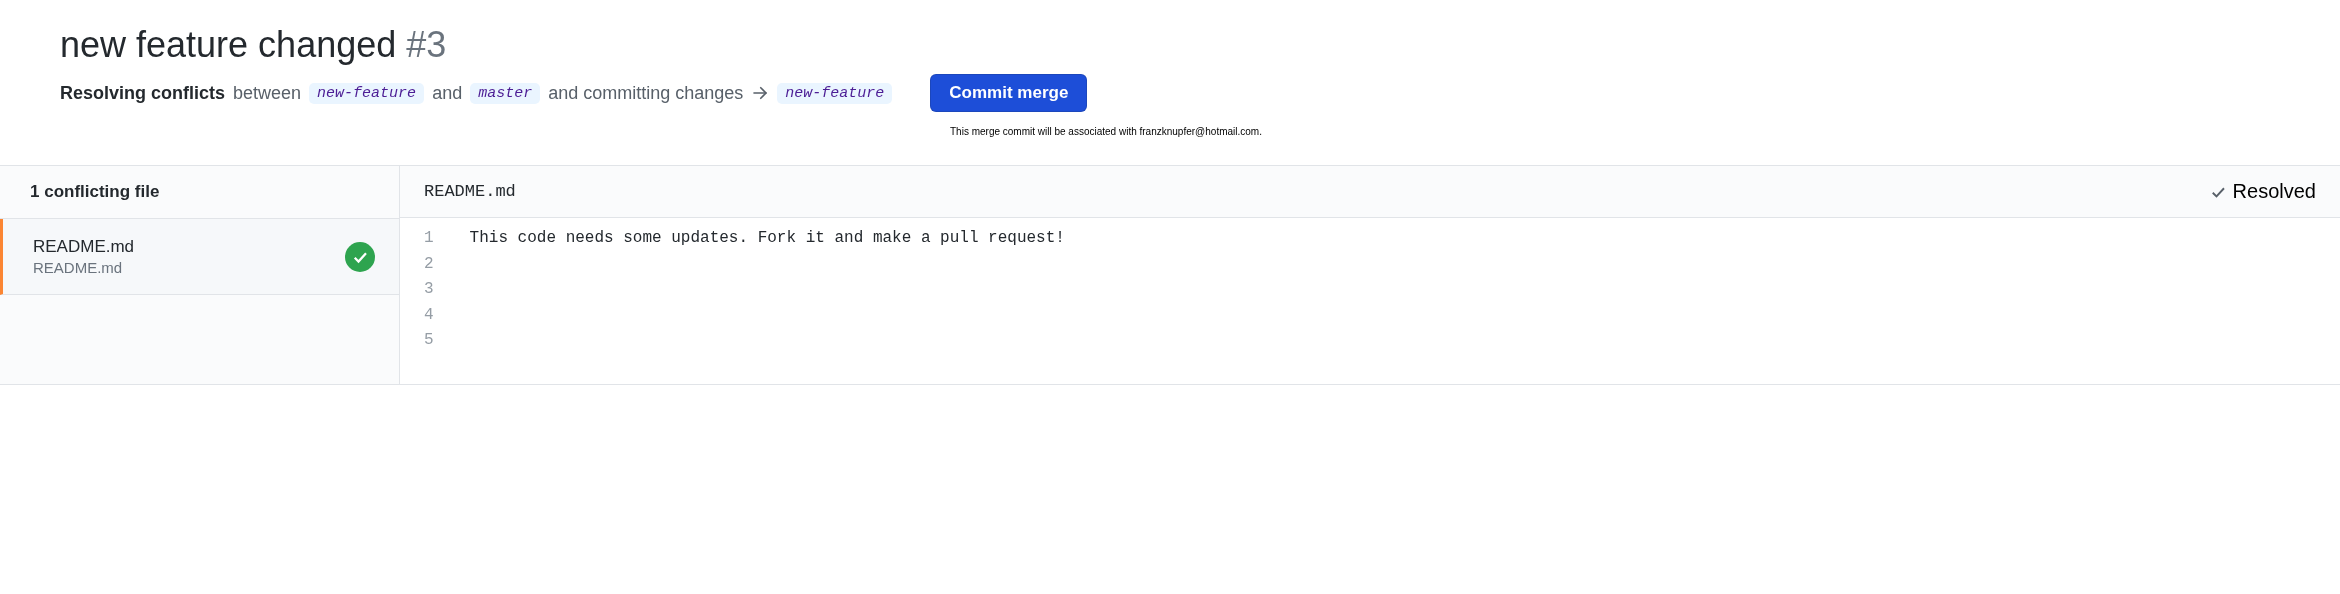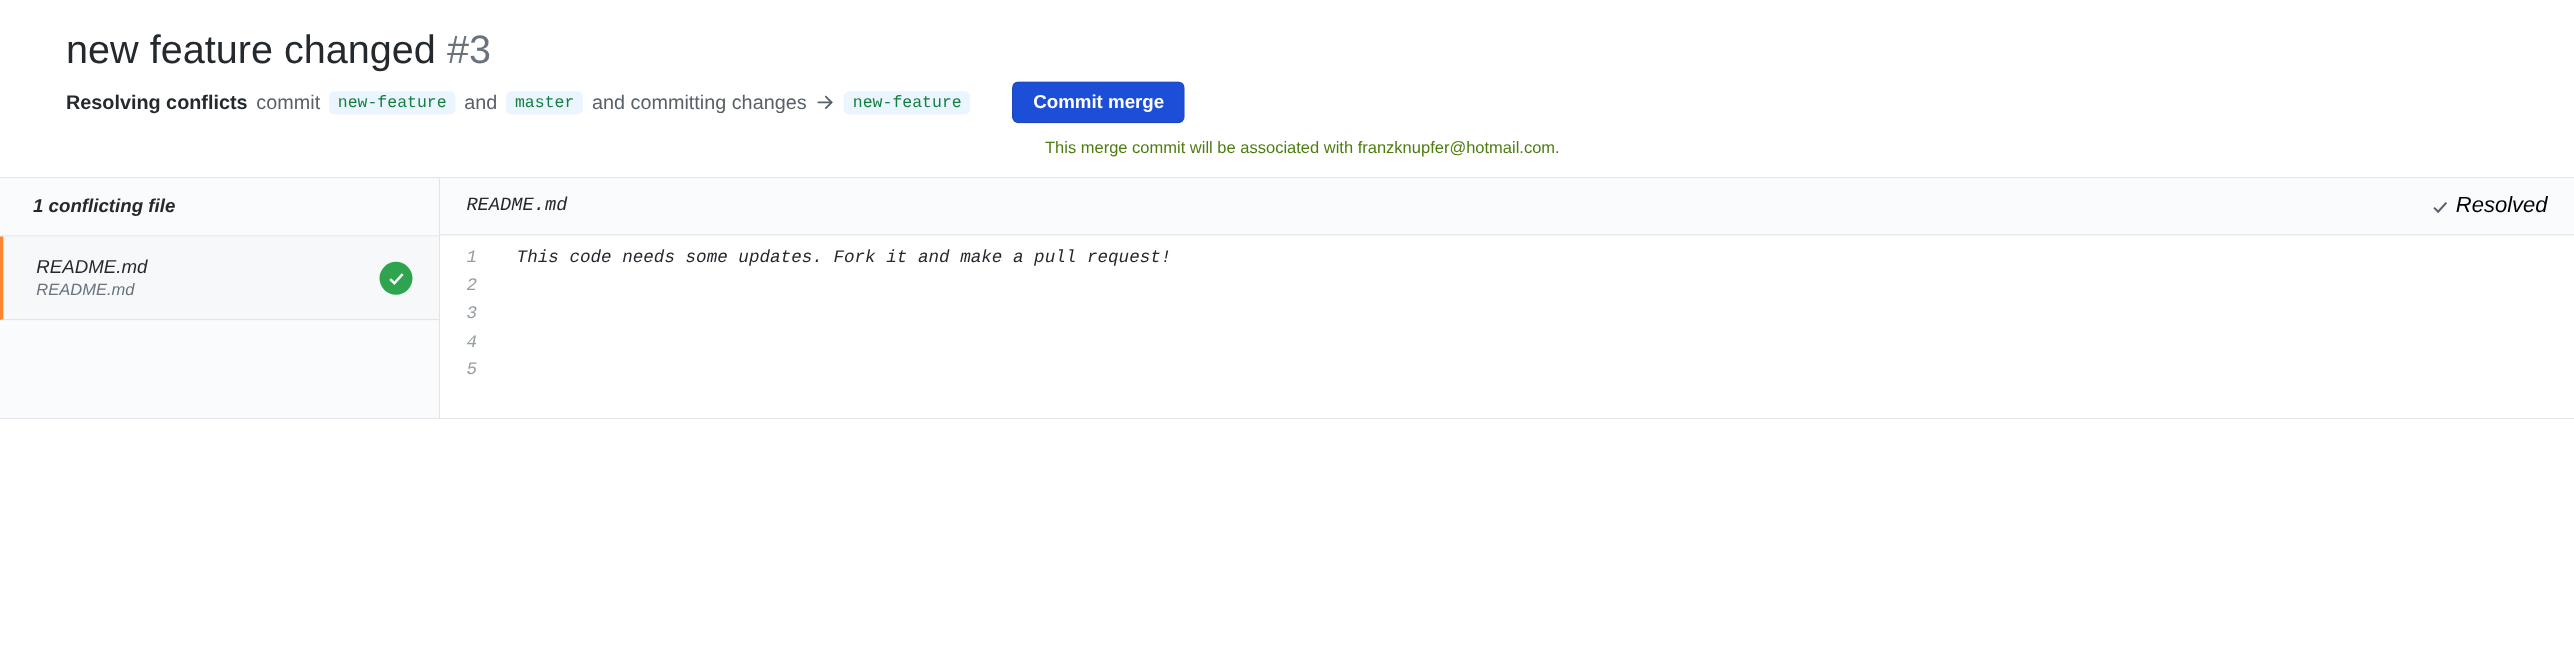--- a/index.html
+++ b/index.html
@@ -42,56 +42,56 @@
       color: #586069;
     }
     .subtitle-bold {
       font-weight: 700;
       color: #24292e;
     }
     .branch-tag {
       font-family: "SFMono-Regular", Consolas, "Liberation Mono", Menlo, monospace;
       font-size: 15px;
       background: #eaf5ff;
-      color: #15803d;
+      color: #4c1d95;
       padding: 2px 8px;
       border-radius: 5px;
+      font-style: italic;
     }
     .arrow-icon {
       display: inline-flex;
       align-items: center;
       color: #586069;
       font-size: 18px;
     }
     .commit-button {
       background: #1d4ed8;
       color: #ffffff;
       border: 1px solid rgba(27,31,35,0.15);
       border-radius: 6px;
       padding: 8px 18px;
       font-size: 17px;
       font-weight: 600;
       cursor: pointer;
       margin-left: 30px;
     }
     .association-note {
-      font-size: 15px;
-      color: #4d7c0f;
+      font-size: 10px;
+      color: #000000;
       margin-top: 14px;
       padding-left: 890px;
     }
     .main-panel {
       display: flex;
-      margin-top: 18px;
+      margin-top: 28px;
       border: 1px solid #e1e4e8;
       border-left: none;
       border-right: none;
       background: #ffffff;
       min-height: 220px;
-      font-style: italic;
     }
     .sidebar {
       width: 400px;
       background: #fafbfc;
       border-right: 1px solid #e1e4e8;
       display: flex;
       flex-direction: column;
     }
     .sidebar-header {
       padding: 16px 30px;
@@ -201,21 +201,21 @@
 <body>
 
 <div class="container">
   <div class="title-row">
     <span class="title">new feature changed</span>
     <span class="issue-number">#3</span>
   </div>
 
   <div class="subtitle-row">
     <span class="subtitle-bold">Resolving conflicts</span>
-    <span>commit</span>
+    <span>between</span>
     <span class="branch-tag">new-feature</span>
     <span>and</span>
     <span class="branch-tag">master</span>
     <span>and committing changes</span>
     <span class="arrow-icon">
       <svg width="18" height="18" viewBox="0 0 24 24" fill="none" stroke="currentColor" stroke-width="2.2" stroke-linecap="round" stroke-linejoin="round">
           <line x1="4" y1="12" x2="20" y2="12"></line>
           <polyline points="13 5 20 12 13 19"></polyline>
         </svg>
     </span>

